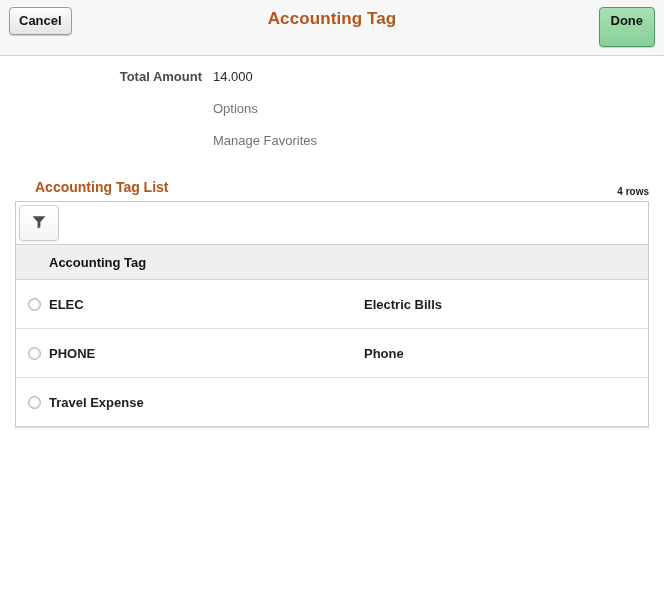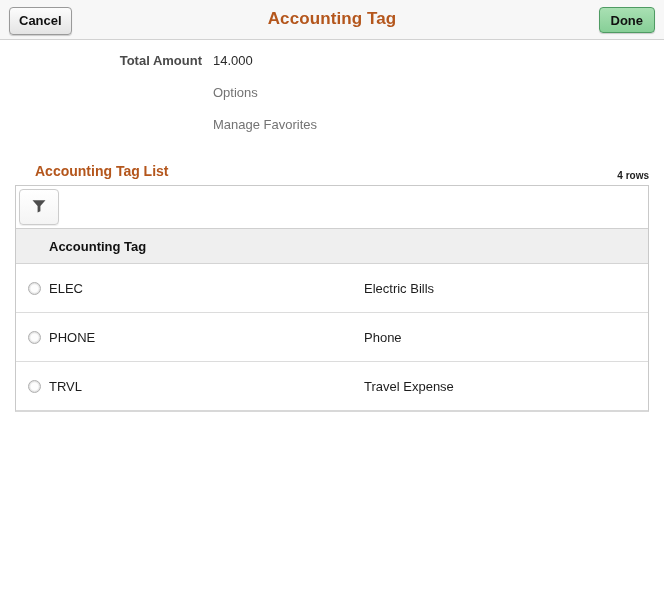--- a/index.html
+++ b/index.html
@@ -14,21 +14,21 @@
     font-family: "Liberation Sans", sans-serif;
     font-size: 13px;
     color: #1a1a1a;
     overflow: hidden;
     -webkit-font-smoothing: antialiased;
   }
 
   
   .topbar {
     position: relative;
-    height: 40px;
+    height: 56px;
     background: #f7f7f7;
     border-bottom: 1px solid #d2d2d2;
     box-sizing: border-box;
   }
   .page-title {
     position: absolute;
     left: 0;
     right: 0;
     top: 9px;
     text-align: center;
@@ -53,21 +53,21 @@
   }
   .btn-cancel {
     left: 9px;
     padding: 6px 9px 7px 9px;
     background: linear-gradient(#fcfcfc, #e4e4e4);
     border: 1px solid #9a9a9a;
     box-shadow: 0 1px 1px rgba(0,0,0,0.18);
   }
   .btn-done {
     right: 9px;
-    padding: 6px 11px 5px 11px;
+    padding: 6px 11px 19px 11px;
     background: linear-gradient(#a9e0b3, #87cf97);
     border: 1px solid #4f9b63;
     box-shadow: 0 1px 1px rgba(0,0,0,0.18);
   }
 
   
   .form-area {
     padding-top: 13px;
   }
   .form-row {
@@ -174,20 +174,21 @@
     align-items: center;
     height: 48px;
     border-bottom: 1px solid #dcdcdc;
     background: #ffffff;
   }
   .grid-row:last-child { border-bottom: none; }
   .grid-row .col-tag,
   .grid-row .col-desc {
     font-size: 13px;
     color: #1d1d1d;
+    font-weight: bold;
   }
   .radio {
     width: 13px;
     height: 13px;
     margin-left: 12px;
     border-radius: 50%;
     border: 1px solid #b0b0b0;
     background: radial-gradient(circle at 50% 50%, #fdfdfd 0%, #fdfdfd 45%, #e6e6e6 62%, #d8d8d8 100%);
     box-sizing: border-box;
     cursor: pointer;
@@ -260,18 +261,17 @@
       </div>
       <div class="col-tag">PHONE</div>
       <div class="col-desc">Phone</div>
     </div>
 
 
     <div class="grid-row">
       <div class="col-sel">
         <span class="radio"></span>
       </div>
-      <div class="col-tag">TRVL</div>
       <div class="col-desc">Travel Expense</div>
     </div>
 
   </div>
 </div>
 
 </body></html>

